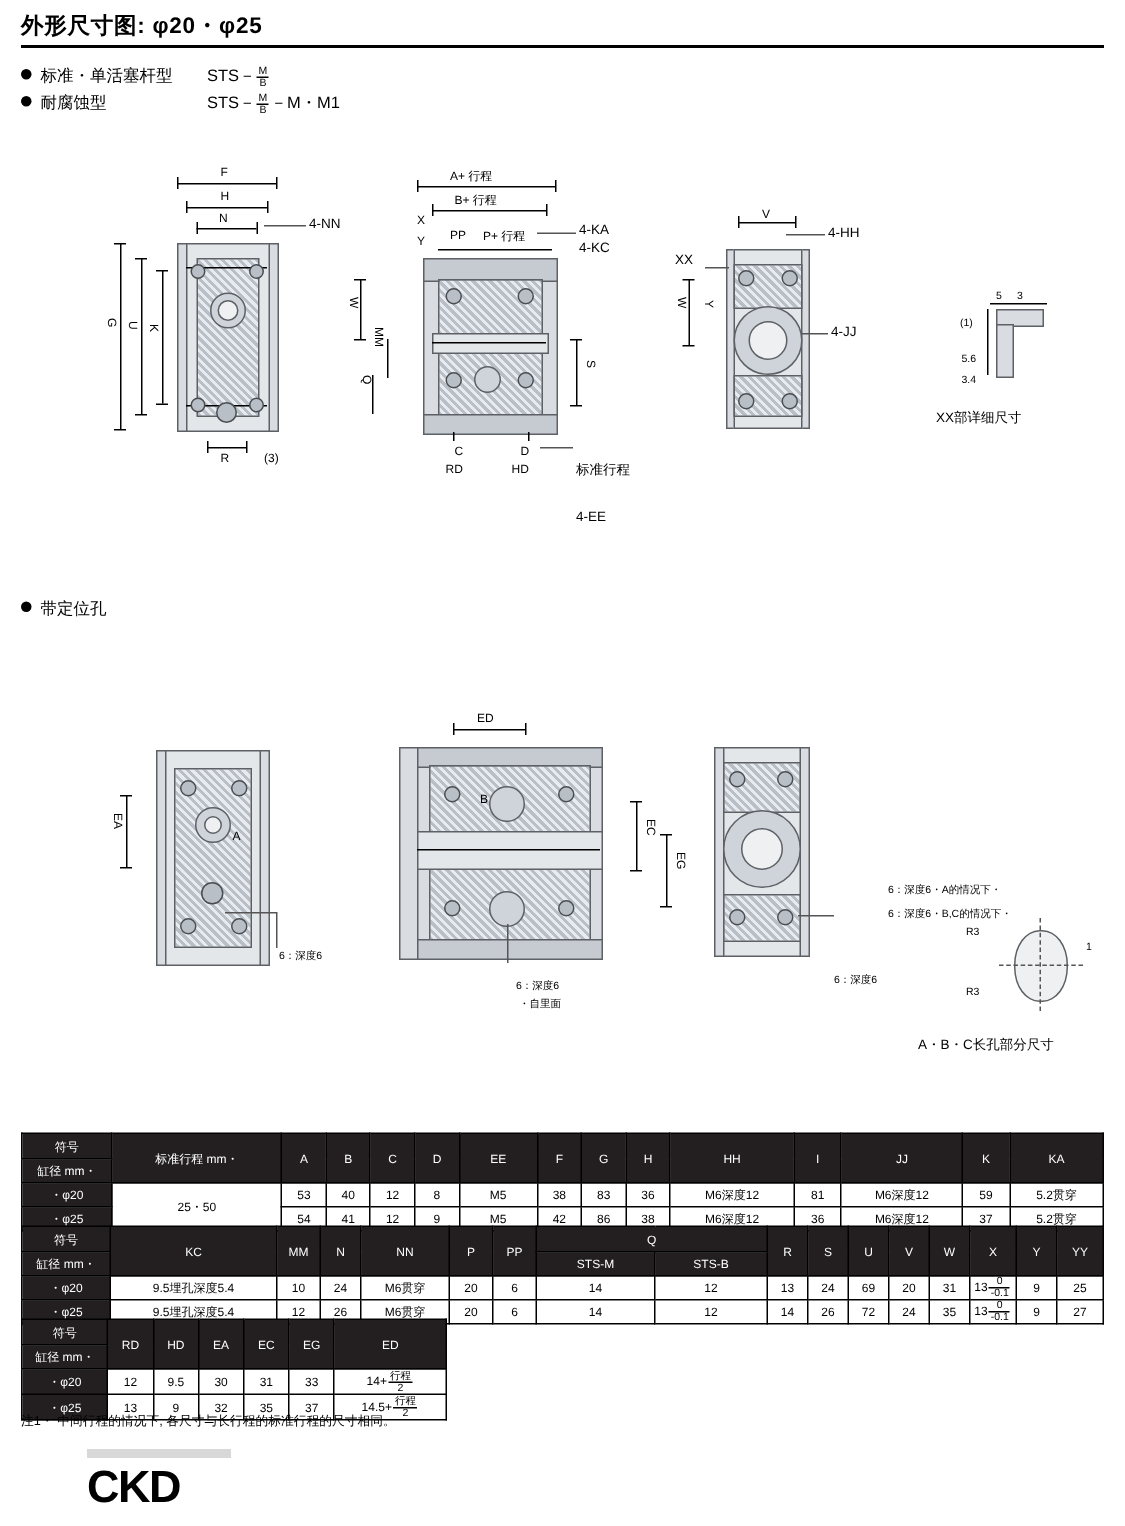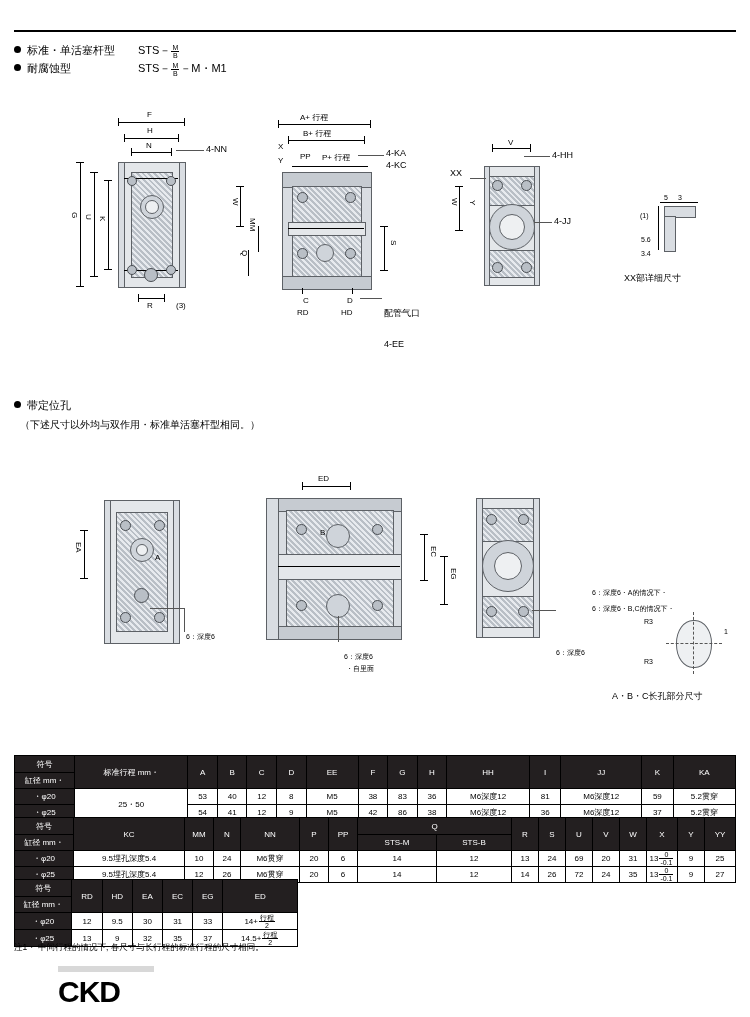--- a/index.html
+++ b/index.html
@@ -51,20 +51,21 @@
   .note{position:absolute;font-size:8.5px;}
   .logo{position:absolute;left:58px;top:975px;font-size:30px;font-weight:bold;letter-spacing:-1px;}
   .logo-bar{position:absolute;left:58px;top:966px;width:96px;height:6px;background:#d8d8d8;}
   .sub{position:absolute;font-size:10px;}
 </style>
 </head>
 <body>
 
 <div class="pg">
 
+  <div class="title">外形尺寸图: φ20・φ25</div>
   <div class="hrule"></div>
 
   <div class="bullet-line" style="left:14px;top:43px;">
     <span class="dot"></span><span>标准・单活塞杆型</span>
   </div>
   <div class="code" style="left:138px;top:43px;">
     <span>STS－</span><span class="frac"><span class="n">M</span><span class="d">B</span></span>
   </div>
 
   <div class="bullet-line" style="left:14px;top:61px;">
@@ -181,21 +182,21 @@
     <div class="lbl" style="left:347px;top:296px;">D</div>
     <div class="lbl" style="left:341px;top:308px;">HD</div>
     <div class="ln v" style="left:302px;top:288px;height:6px;"></div>
     <div class="ln v" style="left:352px;top:288px;height:6px;"></div>
 
     <div class="ln h thin" style="left:358px;top:155px;width:26px;"></div>
     <div class="lbl9" style="left:386px;top:148px;">4-KA</div>
     <div class="lbl9" style="left:386px;top:160px;">4-KC</div>
     <div class="ln h thin" style="left:360px;top:298px;width:22px;"></div>
     <div class="lbl9" style="left:384px;top:292px;margin-top:47px;">4-EE</div>
-    <div class="lbl9" style="left:384px;top:307px;">配管气口</div>
+    <div class="lbl9" style="left:384px;top:307px;">标准行程</div>
   </div>
 
   <div class="draw">
     <div class="ln h" style="left:492px;top:148px;width:38px;"></div>
     <div class="ln v" style="left:492px;top:144px;height:8px;"></div>
     <div class="ln v" style="left:530px;top:144px;height:8px;"></div>
     <div class="lbl" style="left:508px;top:138px;">V</div>
 
     <div class="plate" style="left:484px;top:166px;width:54px;height:118px;"></div>
     <div class="plate lt" style="left:489px;top:166px;width:44px;height:118px;"></div>
@@ -231,21 +232,20 @@
     <div class="lbl7" style="left:640px;top:212px;">(1)</div>
     <div class="lbl7" style="left:641px;top:236px;">5.6</div>
     <div class="lbl7" style="left:641px;top:250px;">3.4</div>
     <div class="ln v" style="left:658px;top:206px;height:44px;"></div>
     <div class="lbl9" style="left:624px;top:272px;">XX部详细尺寸</div>
   </div>
 
   <div class="bullet-line" style="left:14px;top:398px;">
     <span class="dot"></span><span>带定位孔</span>
   </div>
-  <div class="sub" style="left:20px;top:418px;">（下述尺寸以外均与双作用・标准单活塞杆型相同。）</div>
 
   <div class="draw">
     <div class="plate" style="left:104px;top:500px;width:74px;height:142px;"></div>
     <div class="plate lt" style="left:110px;top:500px;width:62px;height:142px;"></div>
     <div class="hatch" style="left:116px;top:512px;width:50px;height:118px;"></div>
     <div class="bolt" style="left:120px;top:520px;width:9px;height:9px;"></div>
     <div class="bolt" style="left:154px;top:520px;width:9px;height:9px;"></div>
     <div class="bolt" style="left:120px;top:612px;width:9px;height:9px;"></div>
     <div class="bolt" style="left:154px;top:612px;width:9px;height:9px;"></div>
     <div class="circ" style="left:130px;top:538px;width:22px;height:22px;"></div>

